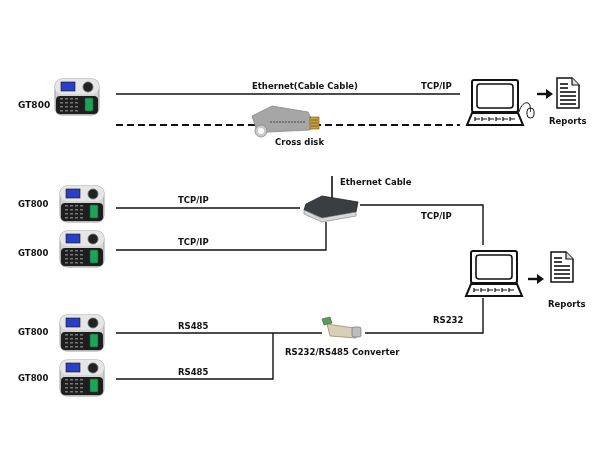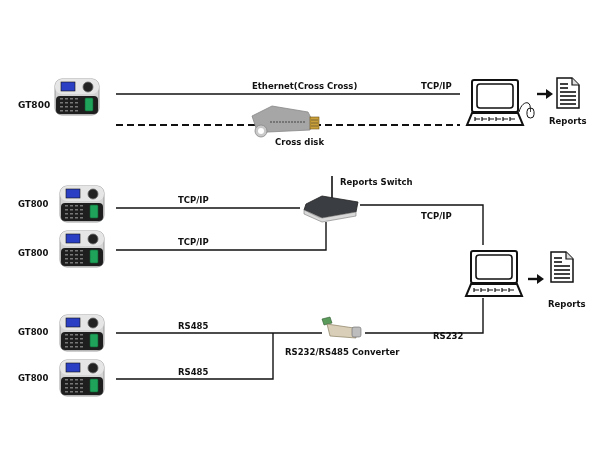--- a/index.html
+++ b/index.html
@@ -116,31 +116,31 @@
 
   <g>
     <path d="M322 319 L330 317 L332 323 L324 325 Z" fill="#5a9a5a" stroke="#2d5a2d" stroke-width="0.6"></path>
     <path d="M327 324 L354 328 L356 338 L330 336 Z" fill="#d9cfb8" stroke="#8a7e62" stroke-width="0.7"></path>
     <rect x="352" y="327" width="9" height="10" rx="2" fill="#bdbdbd" stroke="#666" stroke-width="0.6"></rect>
   </g>
   <path d="M365 333 L483 333 L483 298" fill="none" stroke="#111" stroke-width="1.4"></path>
 </svg>
 
 <div class="lbl" style="left:18px;top:101px;font-size:9px;">GT800</div>
-<div class="lbl" style="left:252px;top:82px;">Ethernet(Cross Cross)</div>
+<div class="lbl" style="left:252px;top:82px;">Ethernet(Cable Cable)</div>
 <div class="lbl" style="left:421px;top:82px;">TCP/IP</div>
 <div class="lbl" style="left:275px;top:138px;">Cross disk</div>
 <div class="lbl" style="left:549px;top:117px;">Reports</div>
 
 <div class="lbl" style="left:18px;top:200px;">GT800</div>
 <div class="lbl" style="left:18px;top:249px;">GT800</div>
 <div class="lbl" style="left:178px;top:196px;">TCP/IP</div>
 <div class="lbl" style="left:178px;top:238px;">TCP/IP</div>
-<div class="lbl" style="left:340px;top:178px;">Reports Switch</div>
+<div class="lbl" style="left:340px;top:178px;">Ethernet Cable</div>
 <div class="lbl" style="left:421px;top:212px;">TCP/IP</div>
 <div class="lbl" style="left:548px;top:300px;">Reports</div>
 
 <div class="lbl" style="left:18px;top:328px;">GT800</div>
 <div class="lbl" style="left:18px;top:374px;">GT800</div>
 <div class="lbl" style="left:178px;top:322px;">RS485</div>
 <div class="lbl" style="left:178px;top:368px;">RS485</div>
 <div class="lbl" style="left:285px;top:348px;">RS232/RS485 Converter</div>
-<div class="lbl" style="left:421px;top:332px;padding-left:12px;">RS232</div>
+<div class="lbl" style="left:421px;top:316px;padding-left:12px;">RS232</div>
 
 </body></html>

